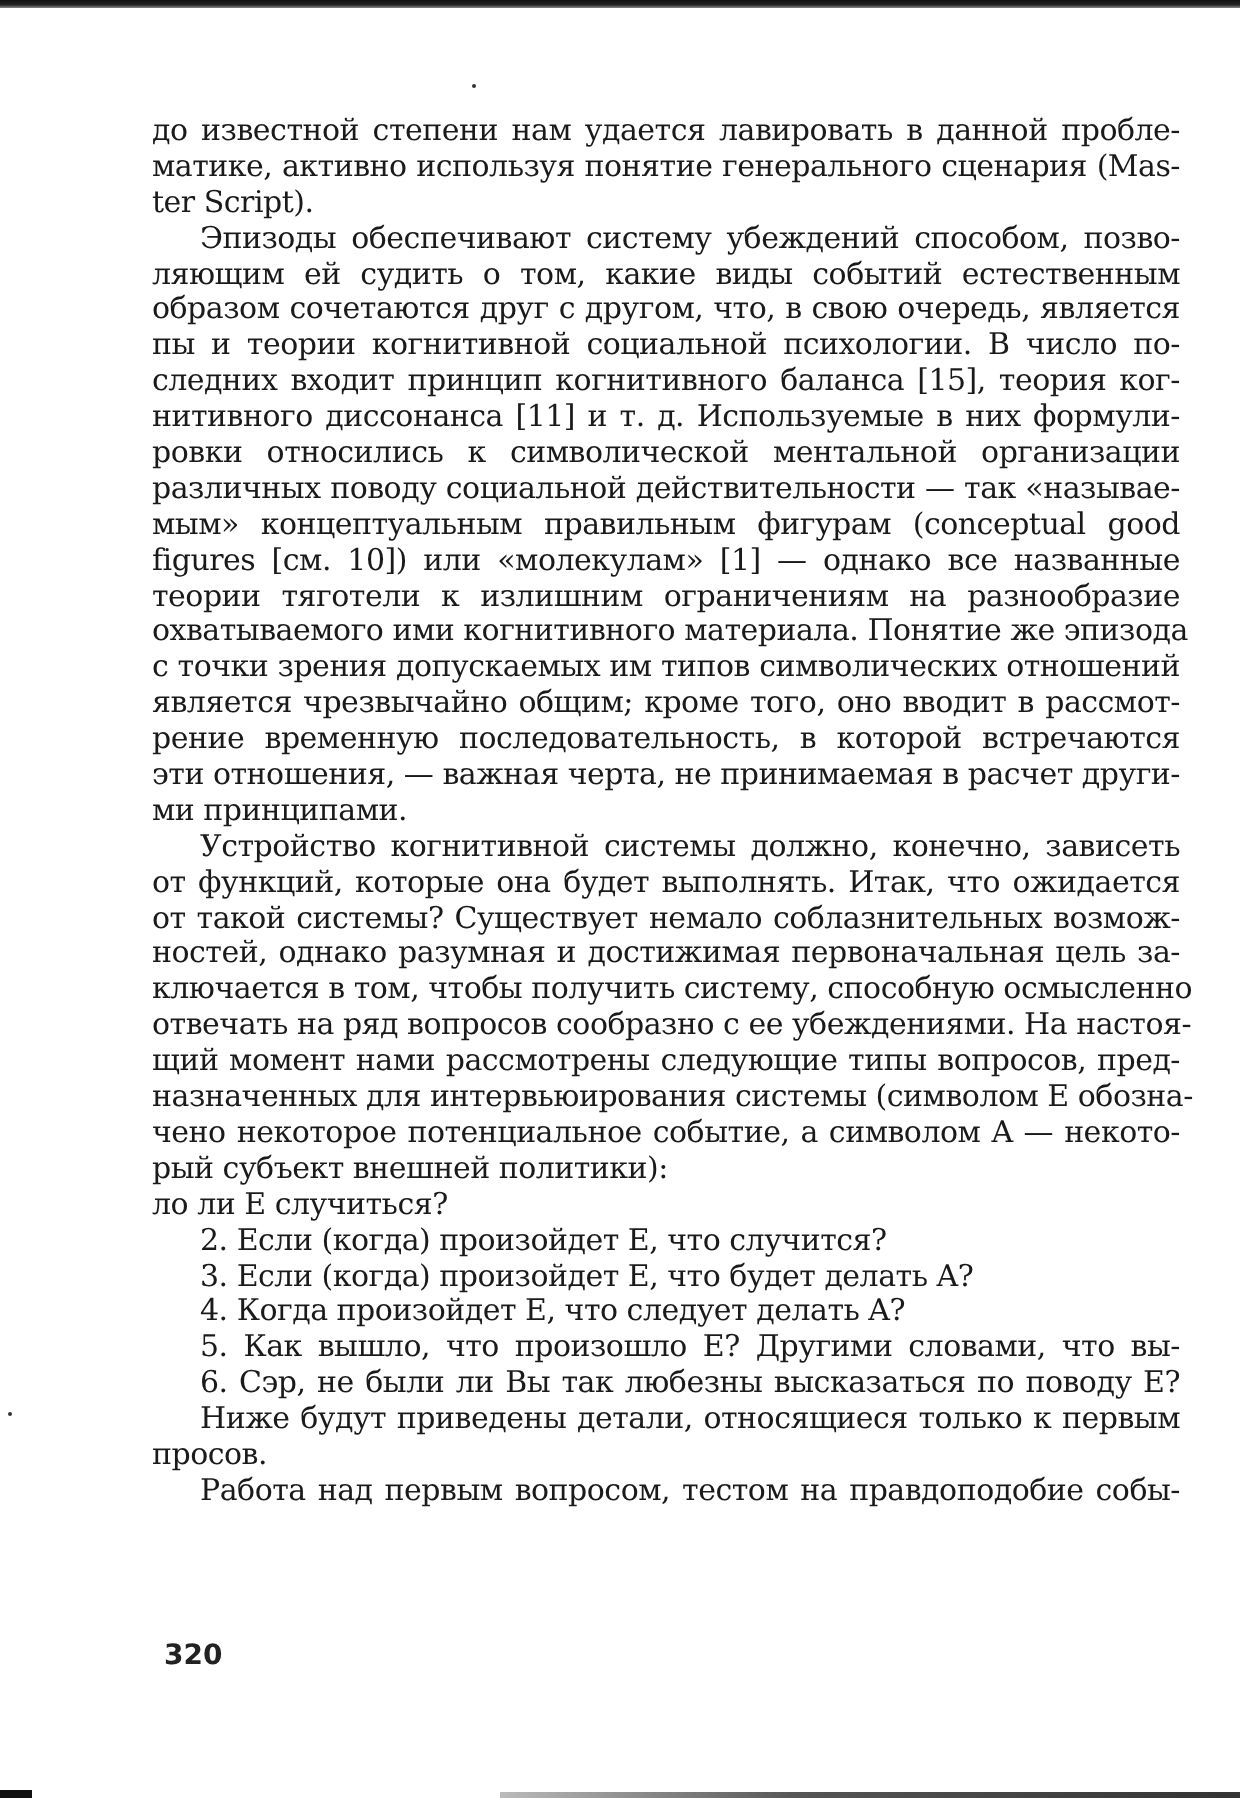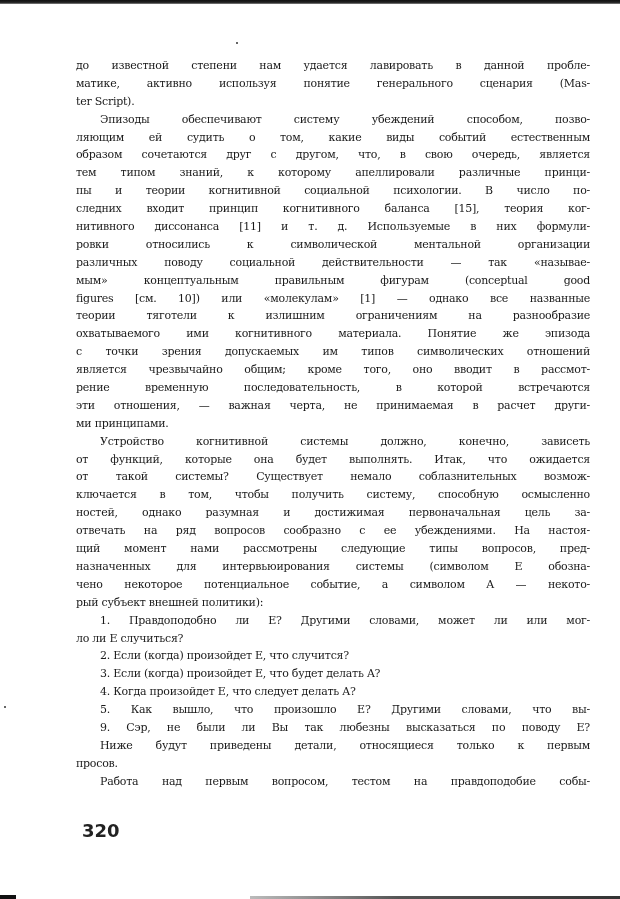--- a/index.html
+++ b/index.html
@@ -39,90 +39,88 @@
       background: #333;
       border-radius: 1px;
     }
     .page {
       position: absolute;
       left: 76px;
       top: 57px;
       width: 514px;
     }
     .line {
-      font-size: 11px;
+      font-size: 15px;
       line-height: 17.9px;
       height: 17.9px;
       white-space: nowrap;
       text-align: justify;
       text-align-last: justify;
       letter-spacing: -0.25px;
     }
     .line.last {
       text-align-last: left;
     }
     .line.indent {
       padding-left: 24px;
     }
     .page-number {
       position: absolute;
       left: 82px;
       top: 820px;
       font-family: "DejaVu Sans", "Liberation Sans", sans-serif;
       font-weight: bold;
-      font-size: 18px;
+      font-size: 14px;
       color: #222;
     }
   </style>
 </head>
 <body>
 
 <div class="scan-edge-top"></div>
 <div class="speck" style="left:236px; top:42px;"></div>
 <div class="speck" style="left:4px; top:706px;"></div>
 
 <div class="page" id="page">
     <div class="line">до известной степени нам удается лавировать в данной пробле-</div>
     <div class="line">матике, активно используя понятие генерального сценария (Mas-</div>
     <div class="line last">ter Script).</div>
     <div class="line indent">Эпизоды обеспечивают систему убеждений способом, позво-</div>
     <div class="line">ляющим ей судить о том, какие виды событий естественным</div>
     <div class="line">образом сочетаются друг с другом, что, в свою очередь, является</div>
-    <div class="line">тем типом знаний, к которому апеллировали различные принци-</div>
     <div class="line">пы и теории когнитивной социальной психологии. В число по-</div>
     <div class="line">следних входит принцип когнитивного баланса [15], теория ког-</div>
     <div class="line">нитивного диссонанса [11] и т. д. Используемые в них формули-</div>
     <div class="line">ровки относились к символической ментальной организации</div>
     <div class="line">различных поводу социальной действительности — так «называе-</div>
     <div class="line">мым» концептуальным правильным фигурам (conceptual good</div>
     <div class="line">figures [см. 10]) или «молекулам» [1] — однако все названные</div>
     <div class="line">теории тяготели к излишним ограничениям на разнообразие</div>
     <div class="line">охватываемого ими когнитивного материала. Понятие же эпизода</div>
     <div class="line">с точки зрения допускаемых им типов символических отношений</div>
     <div class="line">является чрезвычайно общим; кроме того, оно вводит в рассмот-</div>
     <div class="line">рение временную последовательность, в которой встречаются</div>
     <div class="line">эти отношения, — важная черта, не принимаемая в расчет други-</div>
     <div class="line last">ми принципами.</div>
     <div class="line indent">Устройство когнитивной системы должно, конечно, зависеть</div>
     <div class="line">от функций, которые она будет выполнять. Итак, что ожидается</div>
     <div class="line">от такой системы? Существует немало соблазнительных возмож-</div>
+    <div class="line">ностей, однако разумная и достижимая первоначальная цель за-</div>
     <div class="line">ключается в том, чтобы получить систему, способную осмысленно</div>
-    <div class="line">ностей, однако разумная и достижимая первоначальная цель за-</div>
     <div class="line">отвечать на ряд вопросов сообразно с ее убеждениями. На настоя-</div>
     <div class="line">щий момент нами рассмотрены следующие типы вопросов, пред-</div>
     <div class="line">назначенных для интервьюирования системы (символом E обозна-</div>
     <div class="line">чено некоторое потенциальное событие, а символом A — некото-</div>
     <div class="line last">рый субъект внешней политики):</div>
-    <div class="line indent">1. Правдоподобно ли E? Другими словами, может ли или мог-</div>
     <div class="line last">ло ли E случиться?</div>
     <div class="line indent last">2. Если (когда) произойдет E, что случится?</div>
     <div class="line indent last">3. Если (когда) произойдет E, что будет делать A?</div>
     <div class="line indent last">4. Когда произойдет E, что следует делать A?</div>
     <div class="line indent">5. Как вышло, что произошло E? Другими словами, что вы-</div>
-    <div class="line indent">9. Сэр, не были ли Вы так любезны высказаться по поводу E?</div>
+    <div class="line indent">6. Сэр, не были ли Вы так любезны высказаться по поводу E?</div>
     <div class="line indent">Ниже будут приведены детали, относящиеся только к первым</div>
     <div class="line last">просов.</div>
     <div class="line indent">Работа над первым вопросом, тестом на правдоподобие собы-</div>
   </div>
 
 <div class="page-number">320</div>
 
 <div class="scan-edge-bottom-left"></div>
 <div class="scan-edge-bottom-right"></div>
 

